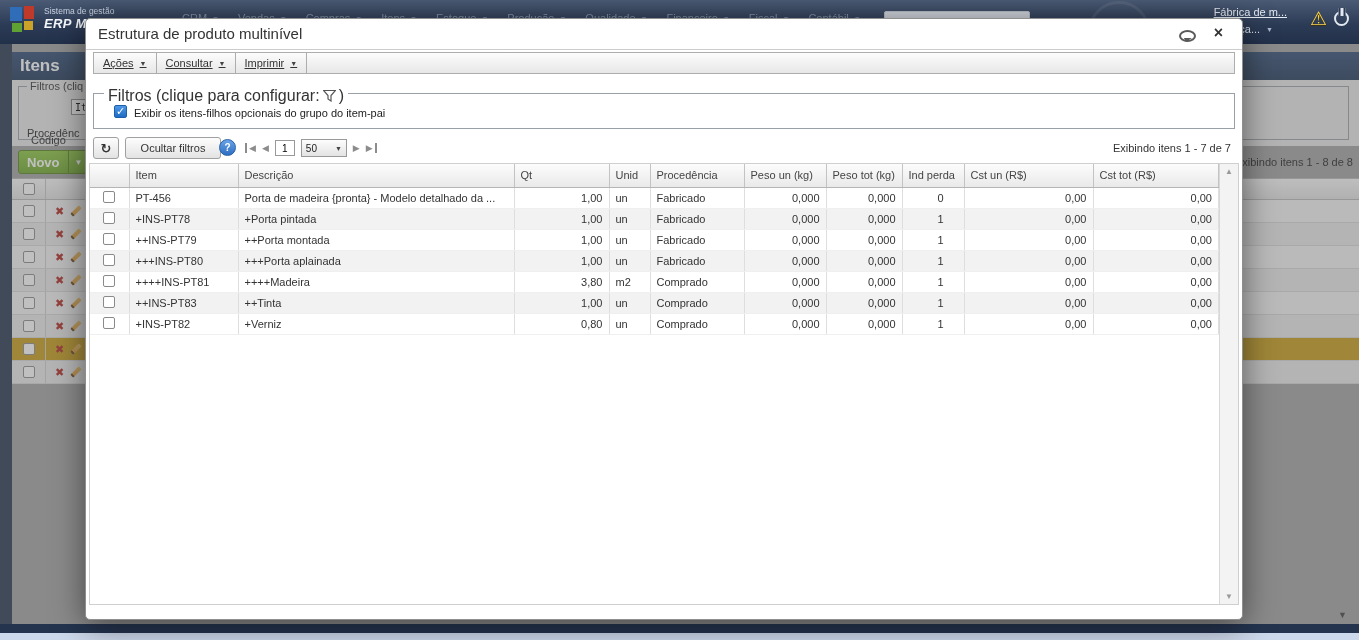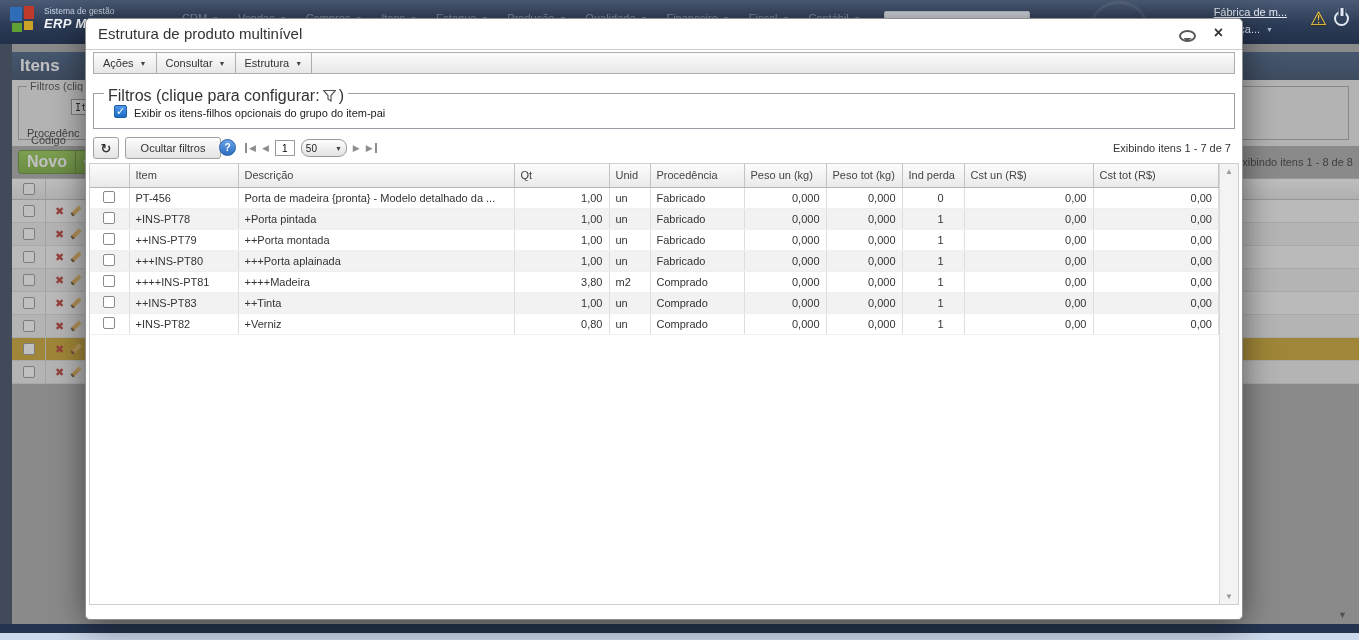--- a/index.html
+++ b/index.html
@@ -45,21 +45,21 @@
     padding:4px 0 0 8px;}
   #bg-filters-panel{position:absolute;left:0;right:0;top:36px;height:66px;background:#e8e8e8;}
   #bg-fieldset{position:absolute;left:6px;right:10px;top:6px;bottom:6px;border:1px solid #9aa0a8;}
   #bg-legend{position:absolute;left:8px;top:-7px;background:#e8e8e8;padding:0 3px;font-size:11px;color:#333;}
   .bg-lbl{position:absolute;font-size:11px;color:#222;}
   #bg-codigo-input{position:absolute;left:52px;top:12px;width:80px;height:16px;border:1px solid #8a8a8a;
     background:#fff;font-size:10px;padding:0 3px;font-family:"DejaVu Sans Mono",monospace;}
   #bg-actions{position:absolute;left:0;right:0;top:104px;height:30px;}
   #novo-btn{position:absolute;left:6px;top:2px;height:24px;display:flex;align-items:center;
     background:linear-gradient(#8cc63f,#6ea829);border:1px solid #55831c;border-radius:3px;}
-  #novo-btn .txt{color:#fff;font-weight:bold;font-size:16px;padding:0 8px;}
+  #novo-btn .txt{color:#fff;font-weight:bold;font-size:13px;padding:0 8px;}
   #novo-btn .sep{width:1px;height:100%;background:#55831c;}
   #novo-btn .car{color:#fff;font-size:8px;padding:0 6px;}
   #bg-status{position:absolute;right:6px;top:8px;font-size:11px;color:#222;}
   #bg-thead{position:absolute;left:0;right:0;top:134px;height:22px;
     background:linear-gradient(#fbfbfb,#e4e4e4);border-top:1px solid #b9b9b9;border-bottom:1px solid #b9b9b9;}
   #bg-thead .bg-cb-cell{border-right:1px solid #c4c4c4;}
   #bg-rows{position:absolute;left:0;right:0;top:156px;}
   .bg-row{display:flex;height:23px;background:#f5f5f5;border-bottom:1px solid #d8d8d8;}
   .bg-row.alt{background:#eaeaea;}
   .bg-row.sel{background:#c79b16;}
@@ -81,21 +81,21 @@
     border:1px solid #8f8f8f;border-radius:5px;box-shadow:0 5px 32px rgba(0,0,0,.5);z-index:40;}
   #modal-title{position:absolute;left:12px;top:6px;font-size:15px;color:#333;}
   #bubble-icon{position:absolute;right:46px;top:11px;width:17px;height:12px;border:2px solid #5a5a5a;border-radius:50%;}
   #bubble-icon::after{content:'';position:absolute;left:1px;bottom:-6px;width:0;height:0;
     border:4px solid transparent;border-top-color:#5a5a5a;transform:skewX(-25deg);}
   #modal-close{position:absolute;right:19px;top:5px;font-size:16px;font-weight:bold;color:#333;cursor:pointer;}
   #modal-title-divider{position:absolute;left:0;right:0;top:30px;border-top:1px solid #cccccc;}
   #modal-menubar{position:absolute;left:7px;right:7px;top:33px;height:22px;border:1px solid #adadad;
     background:linear-gradient(#fcfcfc,#e7e7e7);display:flex;}
   .mbar-btn{display:flex;align-items:center;gap:6px;padding:0 9px;border-right:1px solid #adadad;
-    font-size:11px;color:#333;}
+    font-size:11px;color:#333;text-decoration:underline;}
   .mcaret{font-size:7px;color:#444;}
   #modal-fieldset{position:absolute;left:7px;right:7px;top:74px;height:36px;border:1px solid #9aa0a8;}
   #modal-legend{position:absolute;left:10px;top:-7px;background:#fff;padding:0 4px;font-size:16px;color:#333;
     display:flex;align-items:center;gap:3px;}
   .cbx-on{position:relative;width:13px;height:13px;border:1px solid #1a5fa8;border-radius:2px;
     background:linear-gradient(#4f97e8,#1d6cc4);display:inline-block;}
   .cbx-on::after{content:'✓';position:absolute;left:1px;top:-1px;color:#fff;font-size:11px;font-weight:bold;}
   #modal-cb{position:absolute;left:20px;top:11px;}
   #modal-cb-label{position:absolute;left:40px;top:13px;font-size:11px;color:#222;}
 
@@ -106,21 +106,21 @@
   #refresh-btn{left:0;width:26px;font-size:13px;font-weight:bold;}
   #hidefilters-btn{left:32px;width:96px;}
   #help-btn{position:absolute;left:126px;top:2px;width:17px;height:17px;border-radius:50%;
     background:linear-gradient(#6aa3e8,#2e6fc2);border:1px solid #2760a8;color:#fff;font-weight:bold;
     font-size:10px;text-align:center;line-height:16px;}
   #pager{position:absolute;left:152px;top:2px;display:flex;align-items:center;gap:6px;}
   .pg-arrow{font-size:9px;color:#8c8c8c;}
   .pg-first{border-left:2px solid #8c8c8c;padding-left:2px;}
   .pg-last{border-right:2px solid #8c8c8c;padding-right:2px;}
   #page-input{width:20px;height:16px;border:1px solid #999;text-align:center;font-size:10px;background:#fff;}
-  #pagesize-select{width:46px;height:18px;border:1px solid #999;border-radius:8px;
+  #pagesize-select{width:46px;height:18px;border:1px solid #999;border-radius:0;
     background:linear-gradient(#fdfdfd,#e3e3e3);display:flex;align-items:center;justify-content:space-between;
     padding:0 4px;font-size:10px;color:#222;}
   #pagesize-select .mcaret{font-size:7px;}
   #modal-status{position:absolute;right:4px;top:5px;font-size:11px;color:#333;}
 
   #grid{position:absolute;left:3px;right:3px;top:144px;bottom:14px;border:1px solid #cfcfcf;background:#fff;}
   #grid table{position:absolute;left:0;top:0;right:19px;width:calc(100% - 19px);
     border-collapse:collapse;table-layout:fixed;}
   #grid th{height:23px;background:linear-gradient(#fcfcfc,#e9e9e9);border-right:1px solid #c3c3c3;
     border-bottom:1px solid #b5b5b5;font-size:11px;font-weight:normal;color:#444;text-align:left;
@@ -315,21 +315,21 @@
   <div id="modal-menubar">
     <div class="mbar-btn">
       <span>Ações</span>
       <span class="mcaret">▼</span>
     </div>
     <div class="mbar-btn">
       <span>Consultar</span>
       <span class="mcaret">▼</span>
     </div>
     <div class="mbar-btn">
-      <span>Estrutura</span>
+      <span>Imprimir</span>
       <span class="mcaret">▼</span>
     </div>
   </div>
 
   <div id="modal-fieldset">
     <div id="modal-legend">
       <span>Filtros (clique para configurar:</span>
       <svg width="13" height="12" viewBox="0 0 13 12">
         <path d="M0.5 0.5 H12.5 L8 5.5 V11 L5 9 V5.5 Z" fill="none" stroke="#555" stroke-width="1.2"></path>
       </svg>

